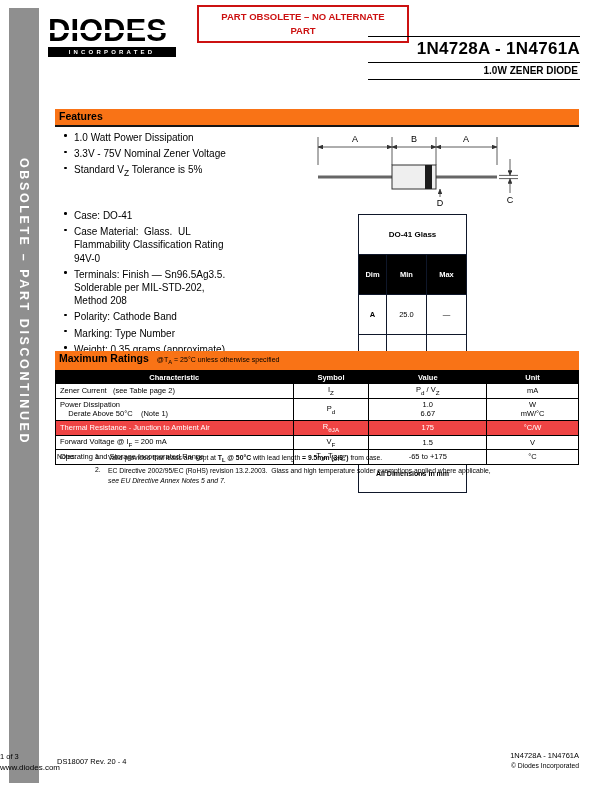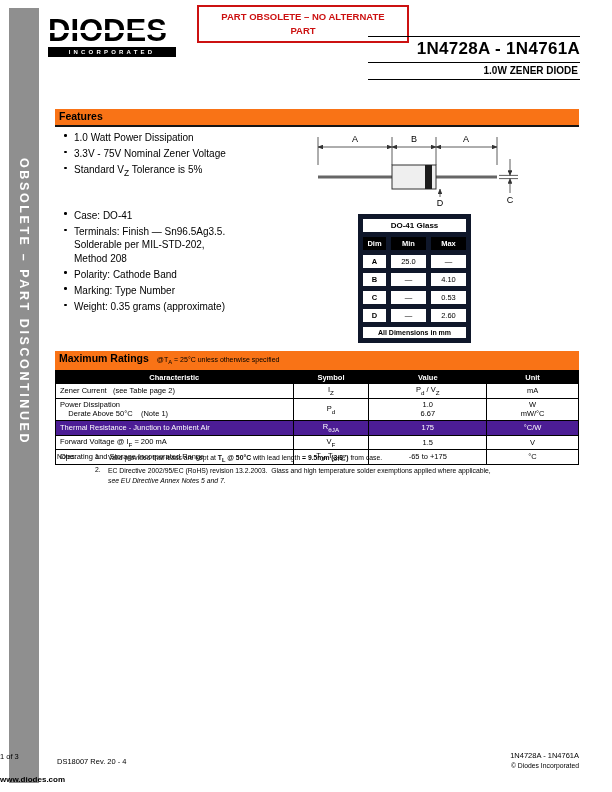--- a/index.html
+++ b/index.html
@@ -42,46 +42,46 @@
   .fig{position:absolute;left:303px;top:127px}
   .fig .thin{stroke:#333;stroke-width:0.8;fill:none}
   .fig .lead{stroke:#666;stroke-width:3}
   .fig .body{fill:#efefef;stroke:#333;stroke-width:1}
   .fig .band{fill:#1c1c1c;stroke:none}
   .fig text{font-size:9px;text-anchor:middle;fill:#000}
   .fig marker path{fill:#333}
 
   
   .do41{position:absolute;left:358px;top:214px;border-collapse:collapse;font-size:7.5px;text-align:center;background:#fff}
-  .do41 th,.do41 td{border:5px solid #0f172a;padding:2px 4px}
+  .do41 th,.do41 td{border:1px solid #0f172a;padding:15px 4px}
   .do41 .title th{font-size:8px;font-weight:bold}
   .do41 .hdr th{background:#000;color:#fff;font-weight:bold}
   .do41 td.dim{font-weight:bold}
   .do41 tfoot td{font-weight:bold;font-size:7px}
 
   
   .ratings{position:absolute;left:55px;top:370px;width:524px;border-collapse:collapse;font-size:7.5px;background:#fff}
   .ratings th,.ratings td{border:1px solid #000;padding:1px 4px;vertical-align:middle}
   .ratings thead th{background:#000;color:#fff;font-weight:bold;padding:1.5px 4px;text-align:center}
   .ratings td{text-align:center;line-height:1.3}
   .ratings td.char{text-align:left}
-  .ratings tr.dark{background:#4c1d95;color:#fff}
+  .ratings tr.dark{background:#ef4444;color:#fff}
 
   
   .notes{position:absolute;left:57px;top:453px;width:524px;font-size:6.8px;display:flex}
   .notes-label{width:38px}
   .notes-items{flex:1}
   .note-row{display:flex;margin-bottom:1px}
   .note-num{width:13px}
   .note-text div{line-height:1.4}
 
   
   .footer-left{position:absolute;left:57px;top:757px;font-size:7.5px}
   .footer-center{position:absolute;left:0;right:0;top:752px;text-align:left;font-size:7.5px}
-  .footer-url{font-weight:bold;font-size:8px;margin-top:14px}
+  .footer-url{font-weight:normal;font-size:8px;margin-top:2px}
   .footer-right{position:absolute;right:33px;top:751px;text-align:right;font-size:7.5px}
   .footer-right .sub{font-size:6.8px;margin-top:2px}
 </style>
 </head>
 <body>
 
 <div class="page">
 
   <div class="sidebar">
     <div class="sidebar-text">OBSOLETE – PART DISCONTINUED</div>
@@ -148,20 +148,21 @@
     <line class="thin" x1="207" y1="32" x2="207" y2="48.4" marker-end="url(#mR)"></line>
     <line class="thin" x1="207" y1="66" x2="207" y2="51.6" marker-end="url(#mR)"></line>
     <text x="207" y="76">C</text>
 
     <line class="thin" x1="137" y1="70" x2="137" y2="62" marker-end="url(#mR)"></line>
     <text x="137" y="79">D</text>
   </svg>
 
   <div class="mech-list">
       <div class="bullet-item"><span class="dot"></span><span>Case: DO-41</span></div>
+      <div class="bullet-item"><span class="dot"></span><span>Case Material:&nbsp; Glass.&nbsp; UL Flammability Classification Rating 94V-0</span></div>
       <div class="bullet-item"><span class="dot"></span><span>Terminals: Finish — Sn96.5Ag3.5.&nbsp; Solderable per MIL-STD-202, Method 208</span></div>
       <div class="bullet-item"><span class="dot"></span><span>Polarity: Cathode Band</span></div>
       <div class="bullet-item"><span class="dot"></span><span>Marking: Type Number</span></div>
       <div class="bullet-item"><span class="dot"></span><span>Weight: 0.35 grams (approximate)</span></div>
     </div>
 
   <table class="do41">
     <colgroup>
         <col style="width:28px">
         <col style="width:40px">

